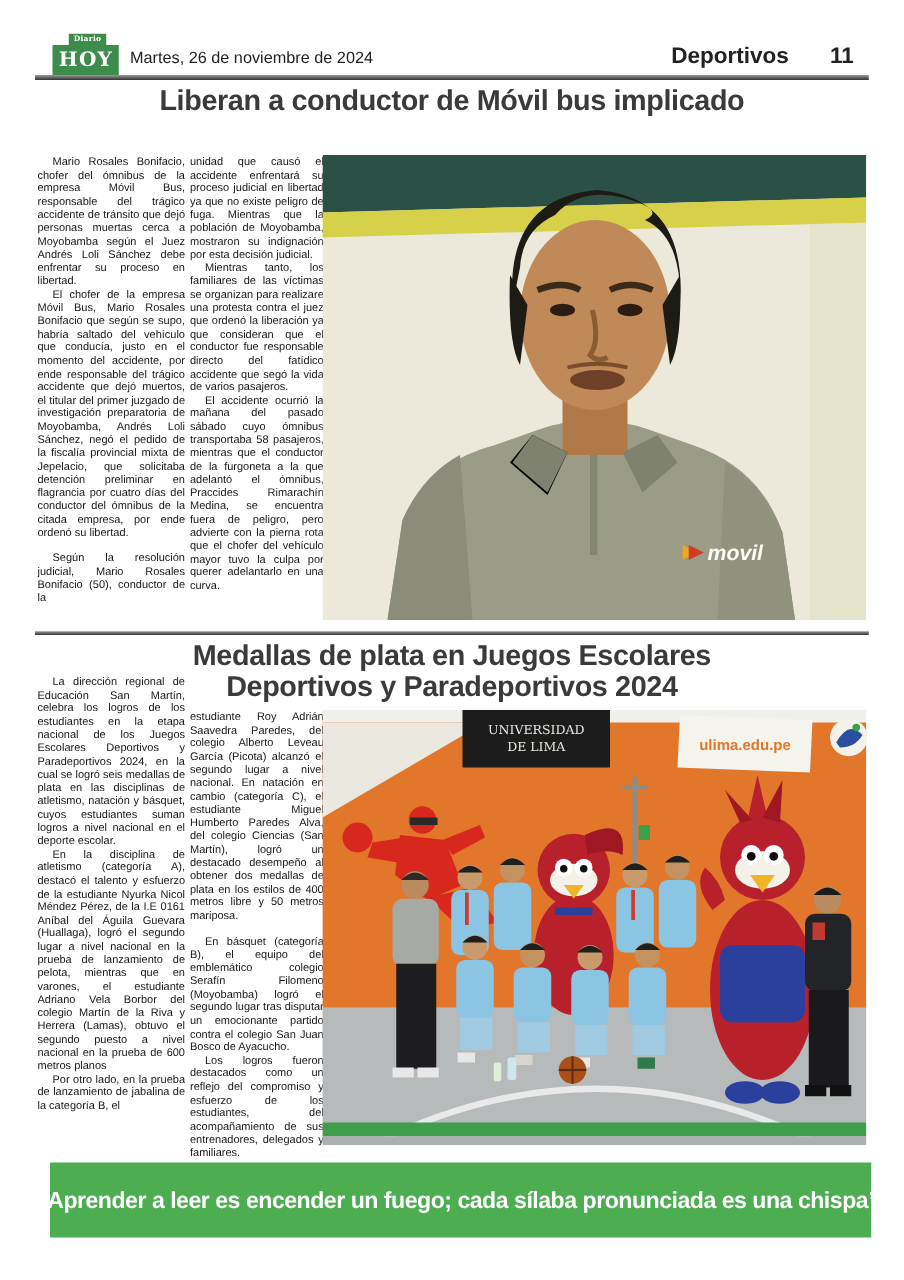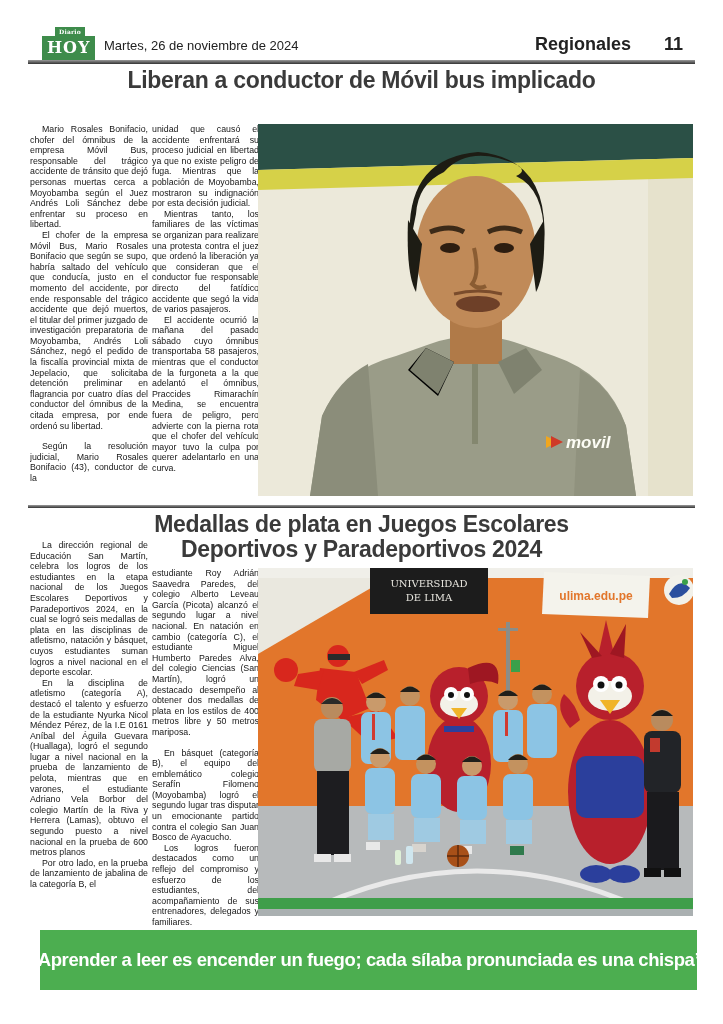--- a/index.html
+++ b/index.html
@@ -48,32 +48,32 @@
 </head>
 <body>
 
 <div class="page">
 
   <div class="logo">
     <span class="logo-top">Diario</span>
     <span class="logo-main">HOY</span>
   </div>
   <span class="issue-date">Martes, 26 de noviembre de  2024</span>
-  <span class="section-title">Regionales</span>
+  <span class="section-title">Deportivos</span>
   <span class="page-number">11</span>
   <div class="rule rule-header"></div>
 
   <div class="headline headline-1">
     <span>Liberan a conductor de Móvil bus implicado</span><br>
   </div>
 
   <div class="col a1-c1">
     <p>Mario Rosales Bonifacio, chofer del ómnibus de la empresa Móvil Bus, responsable del trágico accidente de tránsito que dejó personas muertas cerca a Moyobamba según el Juez Andrés Loli Sánchez debe enfrentar su proceso en libertad.</p>
     <p>El chofer de la empresa Móvil Bus, Mario Rosales Bonifacio que según se supo, habría saltado del vehículo que conducía, justo en el momento del accidente, por ende responsable del trágico accidente que dejó muertos, el titular del primer juzgado de investigación preparatoria de Moyobamba, Andrés Loli Sánchez, negó el pedido de la fiscalía provincial mixta de Jepelacio, que solicitaba detención preliminar en flagrancia por cuatro días del conductor del ómnibus de la citada empresa, por ende ordenó su libertad.</p>
-    <p class="gap">Según la resolución judicial, Mario Rosales Bonifacio (43), conductor de la</p>
+    <p class="gap">Según la resolución judicial, Mario Rosales Bonifacio (50), conductor de la</p>
   </div>
   <div class="col a1-c2">
     <p style="text-indent:0">unidad que causó el accidente enfrentará su proceso judicial en libertad ya que no existe peligro de fuga. Mientras que la población de Moyobamba, mostraron su indignación por esta decisión judicial.</p>
     <p>Mientras tanto, los familiares de las víctimas se organizan para realizare una protesta contra el juez que ordenó la liberación ya que consideran que el conductor fue responsable directo del fatídico accidente que segó la vida de varios pasajeros.</p>
     <p>El accidente ocurrió la mañana del pasado sábado cuyo ómnibus transportaba 58 pasajeros, mientras que el conductor de la furgoneta a la que adelantó el ómnibus, Praccides Rimarachín Medina, se encuentra fuera de peligro, pero advierte con la pierna rota que el chofer del vehículo mayor tuvo la culpa por querer adelantarlo en una curva.</p>
   </div>
 
   <div class="photo photo-1">
     <svg viewBox="0 0 435 372" preserveAspectRatio="none">
       <rect x="0" y="0" width="435" height="372" fill="#ece9da"></rect>

